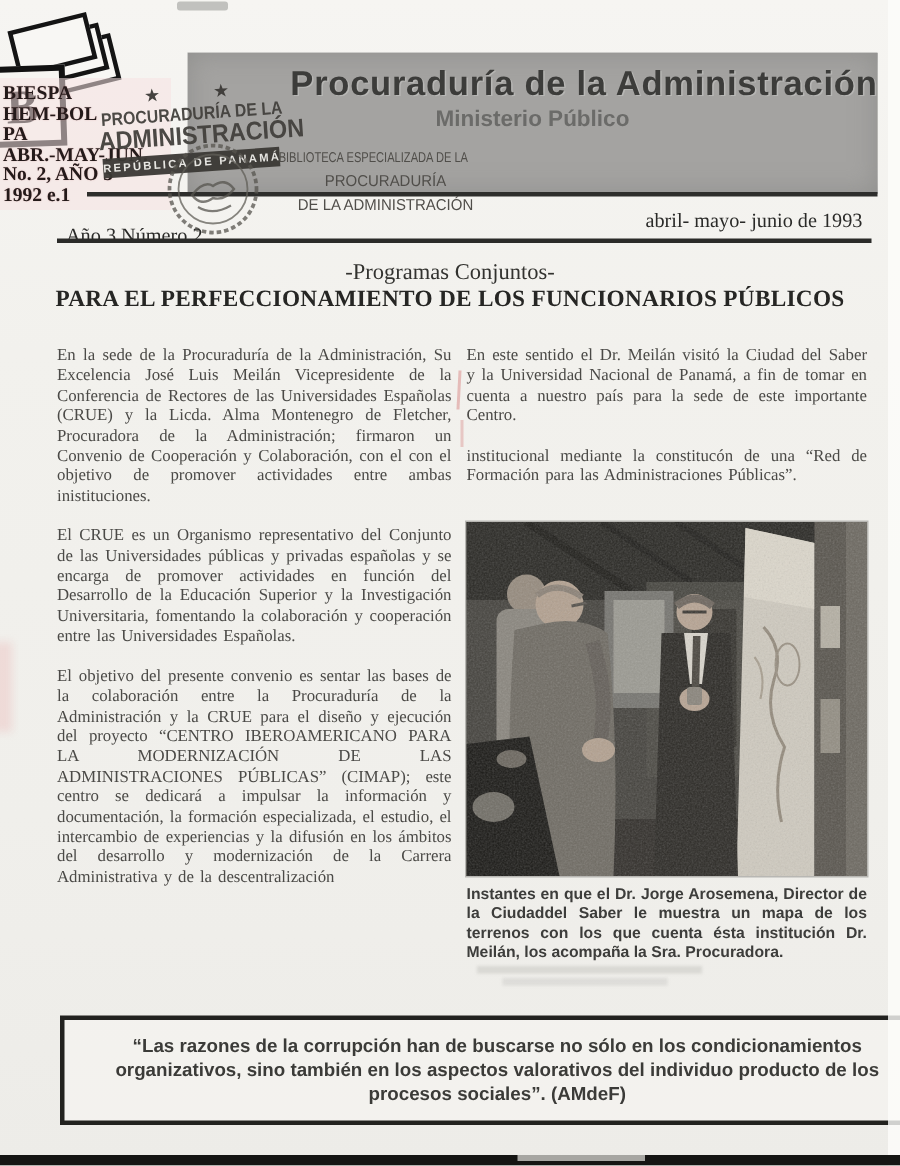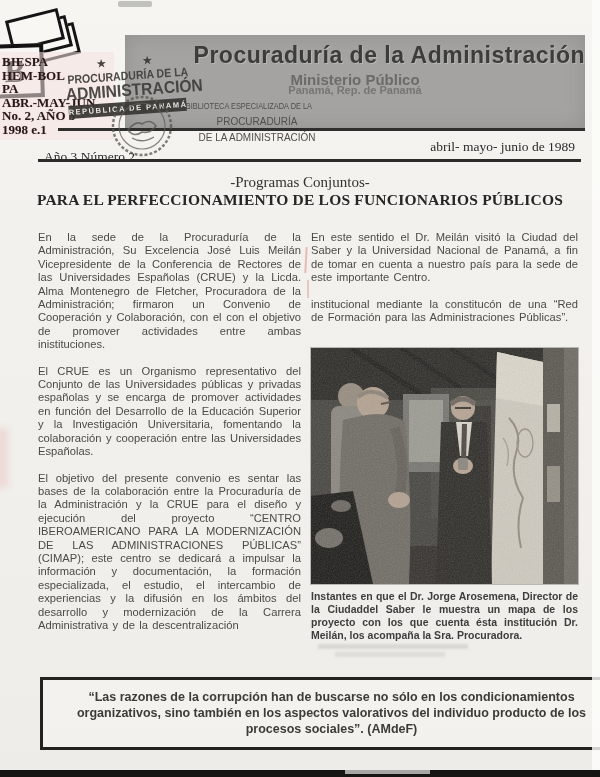--- a/index.html
+++ b/index.html
@@ -101,21 +101,21 @@
     left:0;top:191px;width:600px;text-align:center;
     font-family:"Liberation Serif","DejaVu Serif",serif;font-weight:bold;font-size:15.5px;
     letter-spacing:0.2px;color:#262624;
   }
 
   
   .colL{left:38px;top:231px;width:263px;}
   .colR{left:311px;top:231px;width:267px;}
   .bodytext p{
     margin:0 0 13px 0;text-align:justify;
-    font-size:11.2px;line-height:13.4px;color:#4b4a47;word-spacing:1.2px;
+    font-size:11.2px;line-height:13.4px;color:#4b4a47;word-spacing:1.2px;font-family:Liberation Serif, serif;
   }
 
   
   .photo{left:311px;top:348px;width:267px;height:236px;background:#45433e;box-shadow:0 0 0 1px #b8b7b3;}
   .photo svg{display:block;}
 
   .caption{
     left:311px;top:590px;width:267px;
     font-size:10.5px;line-height:13px;font-weight:bold;color:#3d3d3b;text-align:justify;
   }
@@ -154,27 +154,26 @@
       <span>B</span>
     </div>
   </div>
 
   <div class="abs liblabel">
     <div>BIESPA</div>
     <div>HEM-BOL</div>
     <div>PA</div>
     <div>ABR.-MAY-JUN.</div>
     <div>No. 2,  AÑO 3</div>
-    <div>1998 e.1</div>
+    <div>1992 e.1</div>
   </div>
 
   <div class="abs banner">
     <div class="t1">Procuraduría de la Administración</div>
     <div class="t2">Ministerio Público</div>
-    <div class="t4">Panamá, Rep. de Panamá</div>
   </div>
   <div class="abs banner-rule"></div>
 
   <div class="abs inkstamp">
     <div class="stars">★ ★</div>
     <div class="l1">PROCURADURÍA DE LA</div>
     <div class="l2">ADMINISTRACIÓN</div>
     <div class="ribbon">REPÚBLICA DE PANAMÁ</div>
   </div>
 
@@ -187,21 +186,21 @@
     </svg>
   </div>
 
   <div class="abs libstamp">
     <div class="s1">BIBLIOTECA ESPECIALIZADA DE LA</div>
     <div class="s2">PROCURADURÍA</div>
     <div class="s3">DE LA ADMINISTRACIÓN</div>
   </div>
 
   <div class="abs issue-left">Año 3 Número 2</div>
-  <div class="abs issue-right">abril- mayo- junio de 1989</div>
+  <div class="abs issue-right">abril- mayo- junio de 1993</div>
   <div class="abs main-rule"></div>
 
   <div class="abs kicker">-Programas Conjuntos-</div>
   <div class="abs headline">PARA EL PERFECCIONAMIENTO DE LOS FUNCIONARIOS PÚBLICOS</div>
 
   <div class="abs colL bodytext">
     <p>En la sede de la Procuraduría de la Administración, Su Excelencia José Luis Meilán Vicepresidente de la Conferencia de Rectores de las Universidades Españolas (CRUE) y la Licda. Alma Montenegro de Fletcher, Procuradora de la Administración; firmaron un Convenio de Cooperación y Colaboración, con el con el objetivo de promover actividades entre ambas inistituciones.</p>
     <p>El CRUE es un Organismo representativo del Conjunto de las Universidades públicas y privadas españolas y se encarga de promover actividades en función del Desarrollo de la Educación Superior y la Investigación Universitaria, fomentando la colaboración y cooperación entre las Universidades Españolas.</p>
     <p>El objetivo del presente convenio es sentar las bases de la colaboración entre la Procuraduría de la Administración y la CRUE para el diseño y ejecución del proyecto “CENTRO IBEROAMERICANO PARA LA MODERNIZACIÓN DE LAS ADMINISTRACIONES PÚBLICAS” (CIMAP); este centro se dedicará a impulsar la información y documentación, la formación especializada, el estudio, el intercambio de experiencias y la difusión en los ámbitos del  desarrollo y modernización de la Carrera Administrativa y de la descentralización</p>
   </div>
@@ -267,21 +266,21 @@
       <rect x="147" y="110" width="10" height="12" rx="2" fill="#8a857c"></rect>
 
       <polygon points="0,148 42,143 62,236 0,236" fill="#1b1a17"></polygon>
       <ellipse cx="30" cy="158" rx="10" ry="6" fill="#6c675f"></ellipse>
       <ellipse cx="18" cy="190" rx="14" ry="10" fill="#c7c2b6" opacity="0.5"></ellipse>
 
       <rect width="267" height="236" filter="url(#grain)" opacity="0.9"></rect>
     </svg>
   </div>
 
-  <div class="abs caption">Instantes en que el  Dr. Jorge Arosemena, Director de la Ciudaddel Saber le muestra un mapa de  los  proyecto con los que cuenta ésta institución Dr. Meilán, los acompaña  la Sra. Procuradora.</div>
+  <div class="abs caption">Instantes en que el  Dr. Jorge Arosemena, Director de la Ciudaddel Saber le muestra un mapa de  los  terrenos con los que cuenta ésta institución Dr. Meilán, los acompaña  la Sra. Procuradora.</div>
 
   <div class="abs ghost1"></div>
   <div class="abs ghost2"></div>
 
   <div class="abs quotebox">
     <div class="q">“Las razones de la corrupción han de buscarse no sólo en los condicionamientos organizativos, sino también en los aspectos valorativos del individuo producto de los procesos sociales”.  (AMdeF)</div>
   </div>
 
   <div class="abs top-speck"></div>
   <div class="abs red-mark1"></div>

